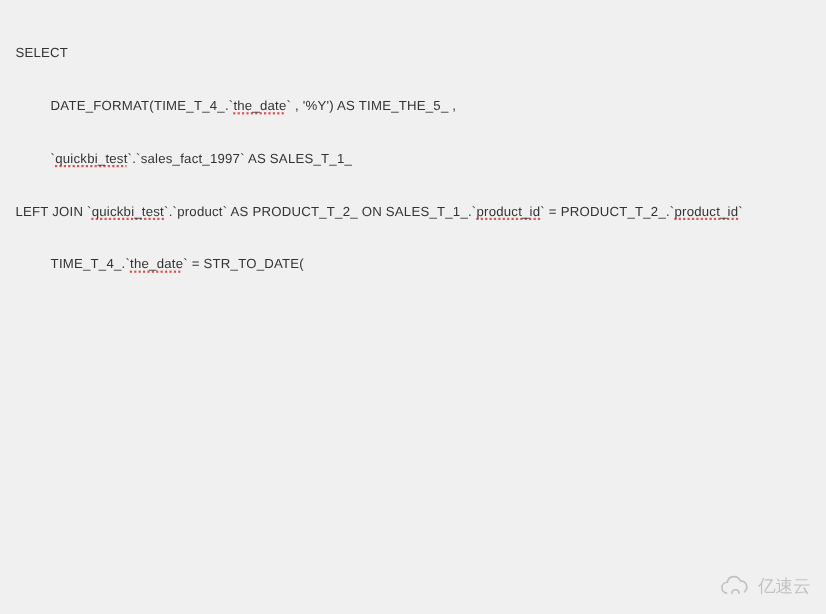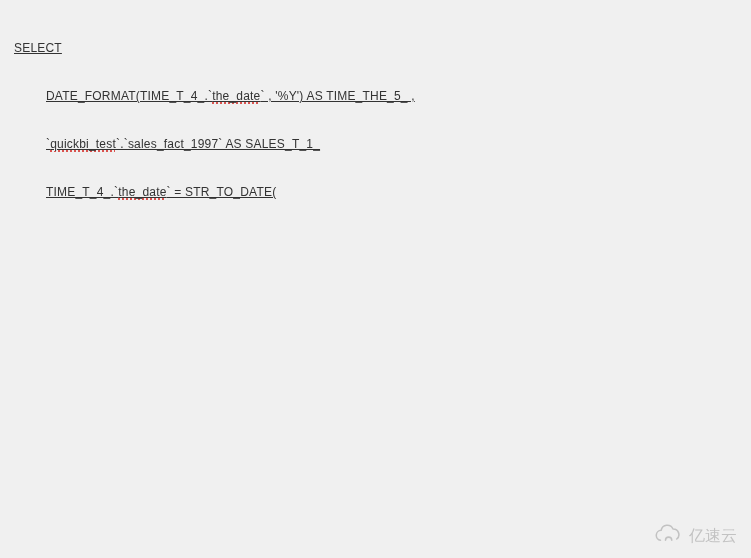--- a/index.html
+++ b/index.html
@@ -16,55 +16,54 @@
     }
     .code-block {
       padding: 12px 14px;
       line-height: 2;
       white-space: pre;
       letter-spacing: 0.2px;
     }
     .line {
       display: block;
       min-height: 24px;
-      text-decoration: underline;
     }
     .ind1 { padding-left: 32px; }
     .typo {
       text-decoration: underline;
       text-decoration-style: dotted;
       text-decoration-color: #d9534f;
       text-decoration-thickness: 1.5px;
       text-underline-offset: 2px;
     }
     .watermark {
       position: absolute;
       right: 14px;
       bottom: 10px;
       display: flex;
-      align-items: center;
       gap: 6px;
       color: #bbb;
       font-size: 16px;
       font-weight: 500;
       font-family: "Microsoft YaHei", "PingFang SC", Arial, sans-serif;
       opacity: 0.85;
     }
     .watermark svg {
       width: 30px;
       height: 20px;
     }
   </style>
 </head>
 <body>
 
 <div class="code-block">
 <span class="line">SELECT</span>
 <span class="line ind1"><span>DATE_FORMAT(TIME_T_4_.`</span><span class="typo">the_date</span><span>` , '%Y') AS TIME_THE_5_ ,</span></span>
 <span class="line ind1"><span>`</span><span class="typo">quickbi_test</span><span>`.`sales_fact_1997` AS SALES_T_1_</span></span>
+<span class="line"><span>LEFT JOIN `</span><span class="typo">quickbi_test</span><span>`.`product` AS PRODUCT_T_2_ ON SALES_T_1_.`</span><span class="typo">product_id</span><span>` = PRODUCT_T_2_.`</span><span class="typo">product_id</span><span>`</span></span>
 <span class="line ind1"><span>TIME_T_4_.`</span><span class="typo">the_date</span><span>` = STR_TO_DATE(</span></span>
 
 
 
 
 
 
 
 
 

